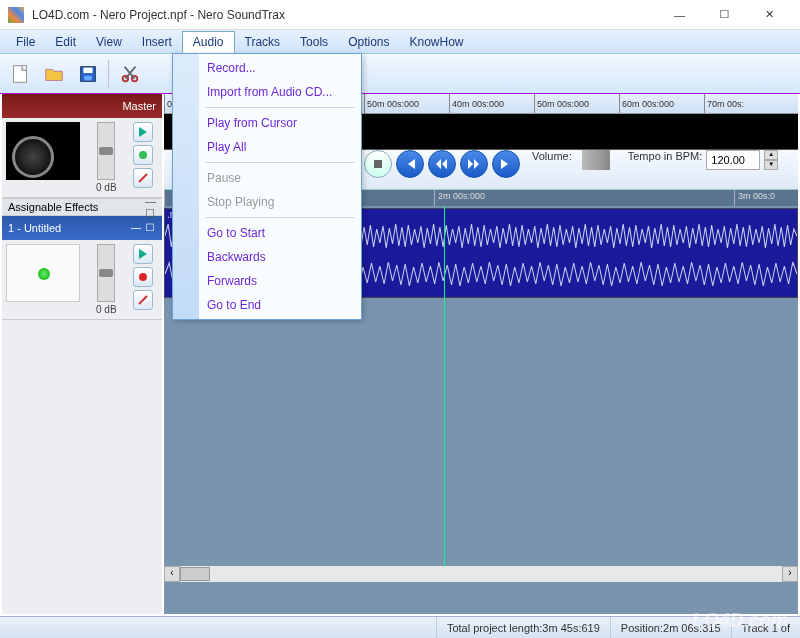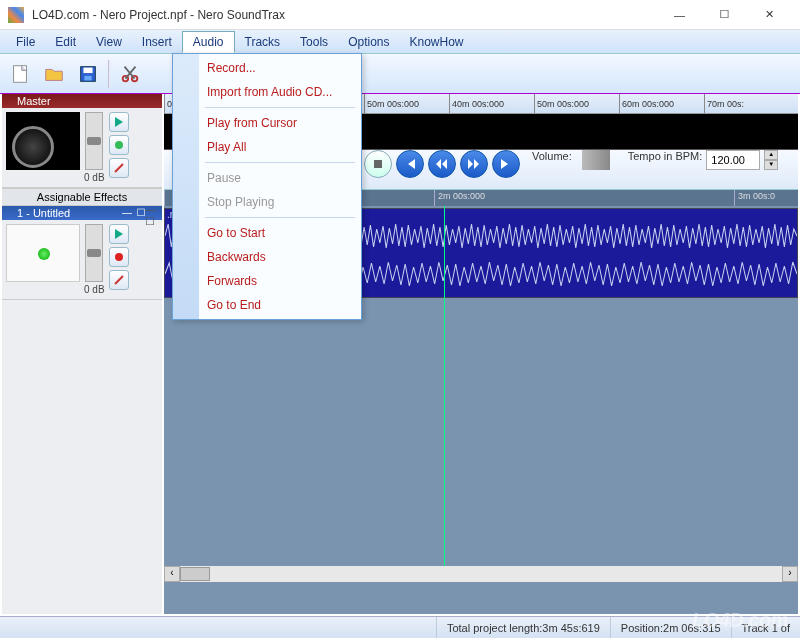--- a/index.html
+++ b/index.html
@@ -19,41 +19,41 @@
 
 
 .toolbar { height: 40px; background: linear-gradient(#f2f7ff,#d5e7fb); display: flex; align-items: center; padding: 0 4px; border-bottom: 1px solid #a0c; gap: 2px; position: relative; z-index: 10; }
 .tbtn { width: 32px; height: 32px; border-radius: 3px; display:flex; align-items:center; justify-content:center; cursor:pointer; }
 .tbtn svg { width: 22px; height: 22px; }
 .tdiv { width: 2px; height: 28px; background: linear-gradient(90deg,#aac,#fff); margin: 0 2px; }
 
 
 .dropdown { position: absolute; top: 53px; left: 172px; width: 190px; background: #fafdff; border: 1px solid #6aa2d8; box-shadow: 2px 2px 6px rgba(0,0,0,.2); z-index: 100; padding: 2px; }
 .dropdown .dleft { position:absolute; left:0; top:0; bottom:0; width:26px; background: linear-gradient(#dcebfb,#c3dbf6); }
-.dropdown .ditem { position: relative; padding: 5px 10px 5px 32px; font-size: 12px; color: #b91c1c; cursor: pointer; }
+.dropdown .ditem { position: relative; padding: 5px 10px 5px 32px; font-size: 12px; color: #6d28d9; cursor: pointer; }
 .dropdown .ditem.disabled { color: #999; }
 .dropdown .dsep { height: 1px; background: #c8d8ec; margin: 3px 4px 3px 30px; }
 
 
 .leftpanel { position: absolute; top: 94px; left: 2px; width: 160px; bottom: 24px; background: #eceef1; }
-.panel-hdr { height: 14px; background: linear-gradient(#7a1a1a,#9a2a2a); color: #fff; font-size: 11px; padding: 2px 15px; display:flex; align-items:center; }
+.panel-hdr { height: 24px; background: linear-gradient(#7a1a1a,#9a2a2a); color: #fff; font-size: 11px; padding: 2px 6px; display:flex; align-items:center;justify-content:flex-end; }
 .panel-hdr.blue { background: linear-gradient(#2a5aaa,#3a6aca); }
 .panel-hdr .pbtns { margin-left:auto; display:flex; gap:2px; }
 .panel-hdr .pbtn { width:12px; height:12px; font-size:10px; color:#fff; text-align:center; line-height:11px; cursor:pointer; }
-.panel-body { background: #eceef1; padding: 4px; display:flex; gap:4px; border-bottom:1px solid #ccc; }
+.panel-body { background: #eceef1; padding: 4px; display:flex; gap:16px; border-bottom:1px solid #ccc; }
 .speaker { width: 74px; height: 58px; background: #000; position:relative; }
 .speaker::after { content:""; position:absolute; width:36px; height:36px; border-radius:50%; border:3px solid #888; left:6px; top:14px; background: radial-gradient(#444,#000); }
 .green-dot { width: 74px; height: 58px; background: #fafafa; border:1px solid #ccc; position:relative; }
 .green-dot::after { content:""; position:absolute; width:12px; height:12px; border-radius:50%; background: radial-gradient(#6e6,#0a0); left:31px; top:23px; }
 .fader { width: 18px; height: 58px; background:#ddd; border:1px solid #aaa; position:relative; }
 .fader::after { content:""; position:absolute; width:14px; height:8px; background:#888; left:1px; top:24px; border-radius:2px; }
 .sidebtns { display:flex; flex-direction:column; gap:3px; }
 .sbtn { width:20px; height:20px; background:linear-gradient(#fff,#dde8f5); border:1px solid #9bc; border-radius:3px; display:flex; align-items:center; justify-content:center; cursor:pointer; }
 .db-label { font-size: 10px; color:#444; text-align:center; }
-.assign-hdr { height: 18px; background: #e2e5ea; font-size:11px; padding:2px 6px; display:flex; align-items:center; border-top:1px solid #ccc; border-bottom:1px solid #ccc;flex-direction:column; }
+.assign-hdr { height: 18px; background: #e2e5ea; font-size:11px; padding:2px 6px; display:flex; align-items:center; border-top:1px solid #ccc; border-bottom:1px solid #ccc; }
 .assign-hdr .pbtns { margin-left:auto; }
 .assign-hdr .pbtn { color:#555; }
 
 
 .timeline-area { position:absolute; top:94px; left:164px; right:2px; bottom:24px; background:#7a94b0; }
 .ruler { height:20px; background:linear-gradient(#e6effa,#cfe0f5); border-bottom:1px solid #999; font-size:9px; color:#333; display:flex; overflow:hidden; }
 .ruler .tick { width:85px; border-left:1px solid #888; padding-left:2px; line-height:20px; flex-shrink:0; }
 .ruler.dark { background:#000; height:36px; border-bottom:1px solid #555; }
 .transport { height:40px; background:linear-gradient(#f6faff,#dee9f8); border-bottom:1px solid #9cc; display:flex; gap:4px; padding:0 6px; }
 .pbtn-round { width:28px; height:28px; border-radius:50%; border:1px solid #8ab; background:linear-gradient(#fff,#cfe); display:flex; align-items:center; justify-content:center; cursor:pointer; }

